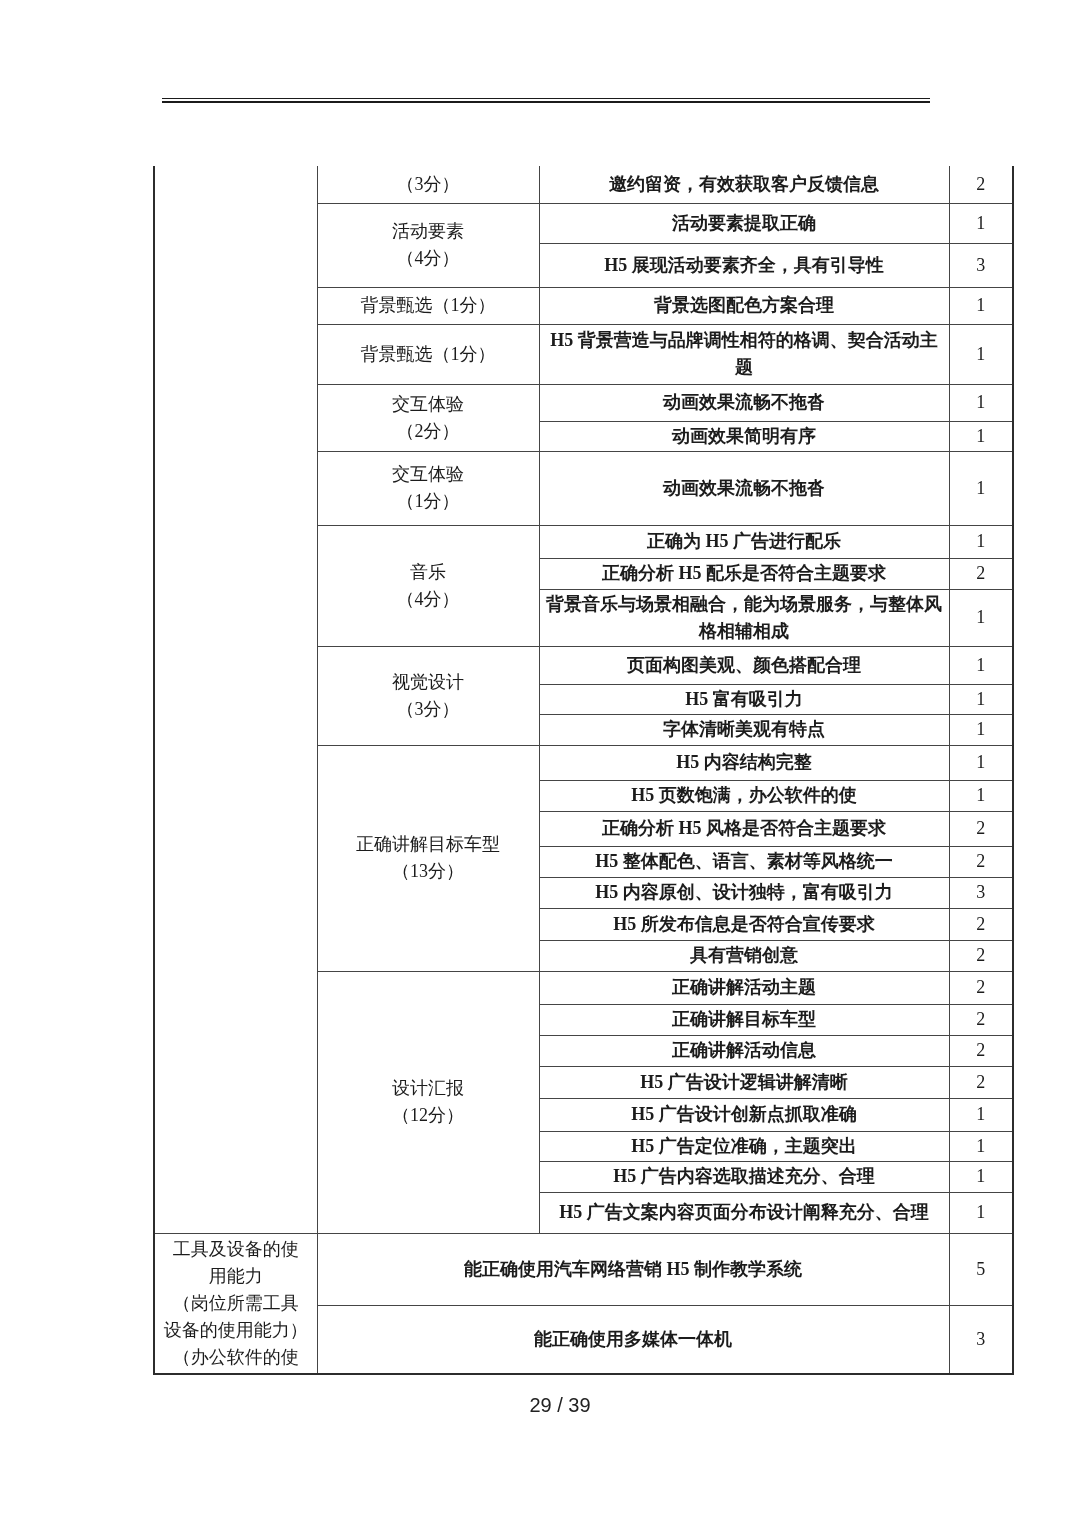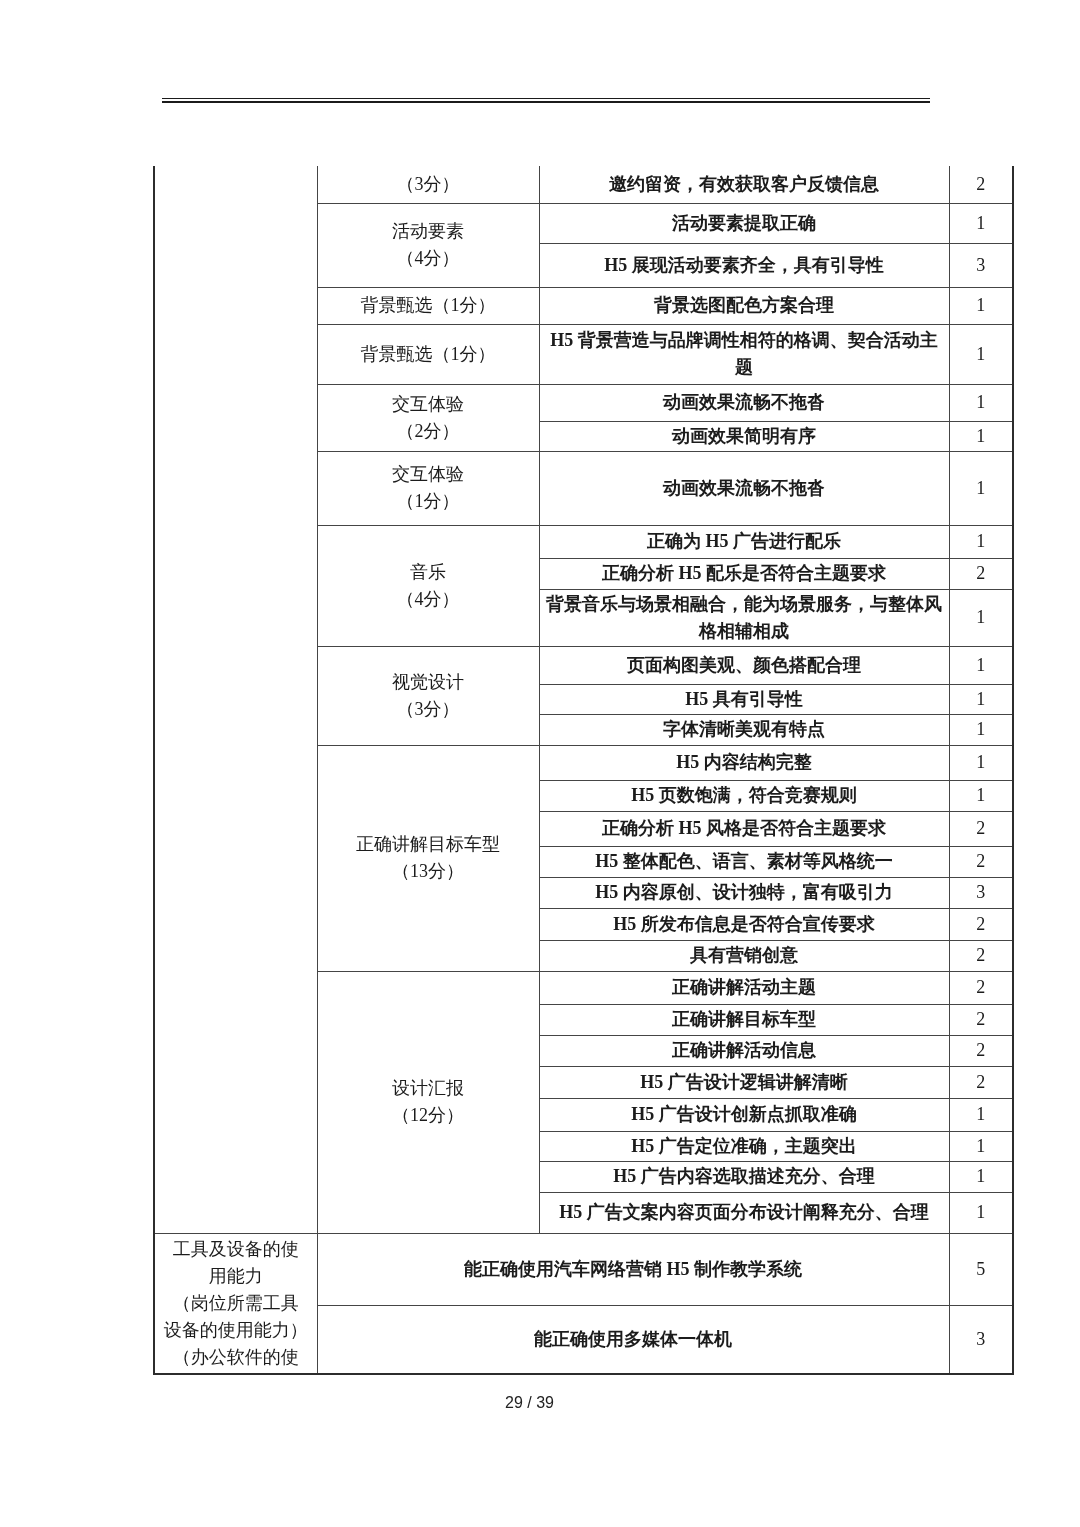--- a/index.html
+++ b/index.html
@@ -62,23 +62,23 @@
     font-weight: bold;
   }
   td.score {
     font-size: 17px;
   }
   .page-number {
     position: absolute;
     left: 505px;
     top: 1394px;
     width: 110px;
-    text-align: left;
+    text-align: center;
     font-family: "Liberation Sans", "DejaVu Sans", sans-serif;
-    font-size: 16px;
+    font-size: 20px;
     color: #222222;
   }
 </style>
 </head>
 <body>
 
 <div class="page">
 
   <div class="header-rule"></div>
 
@@ -146,35 +146,35 @@
         <td class="crit">背景音乐与场景相融合，能为场景服务，与整体风格相辅相成</td>
         <td class="score">1</td>
       </tr>
       <tr style="height:38px">
         <td class="sub" rowspan="3">视觉设计
 （3分）</td>
         <td class="crit">页面构图美观、颜色搭配合理</td>
         <td class="score">1</td>
       </tr>
       <tr style="height:28px">
-        <td class="crit">H5 具有引导性</td>
+        <td class="crit">H5 富有吸引力</td>
         <td class="score">1</td>
       </tr>
       <tr style="height:31px">
         <td class="crit">字体清晰美观有特点</td>
         <td class="score">1</td>
       </tr>
       <tr style="height:35px">
         <td class="sub" rowspan="7">正确讲解目标车型
 （13分）</td>
         <td class="crit">H5 内容结构完整</td>
         <td class="score">1</td>
       </tr>
       <tr style="height:31px">
-        <td class="crit">H5 页数饱满，符合竞赛规则</td>
+        <td class="crit">H5 页数饱满，办公软件的使</td>
         <td class="score">1</td>
       </tr>
       <tr style="height:35px">
         <td class="crit">正确分析 H5 风格是否符合主题要求</td>
         <td class="score">2</td>
       </tr>
       <tr style="height:31px">
         <td class="crit">H5 整体配色、语言、素材等风格统一</td>
         <td class="score">2</td>
       </tr>

